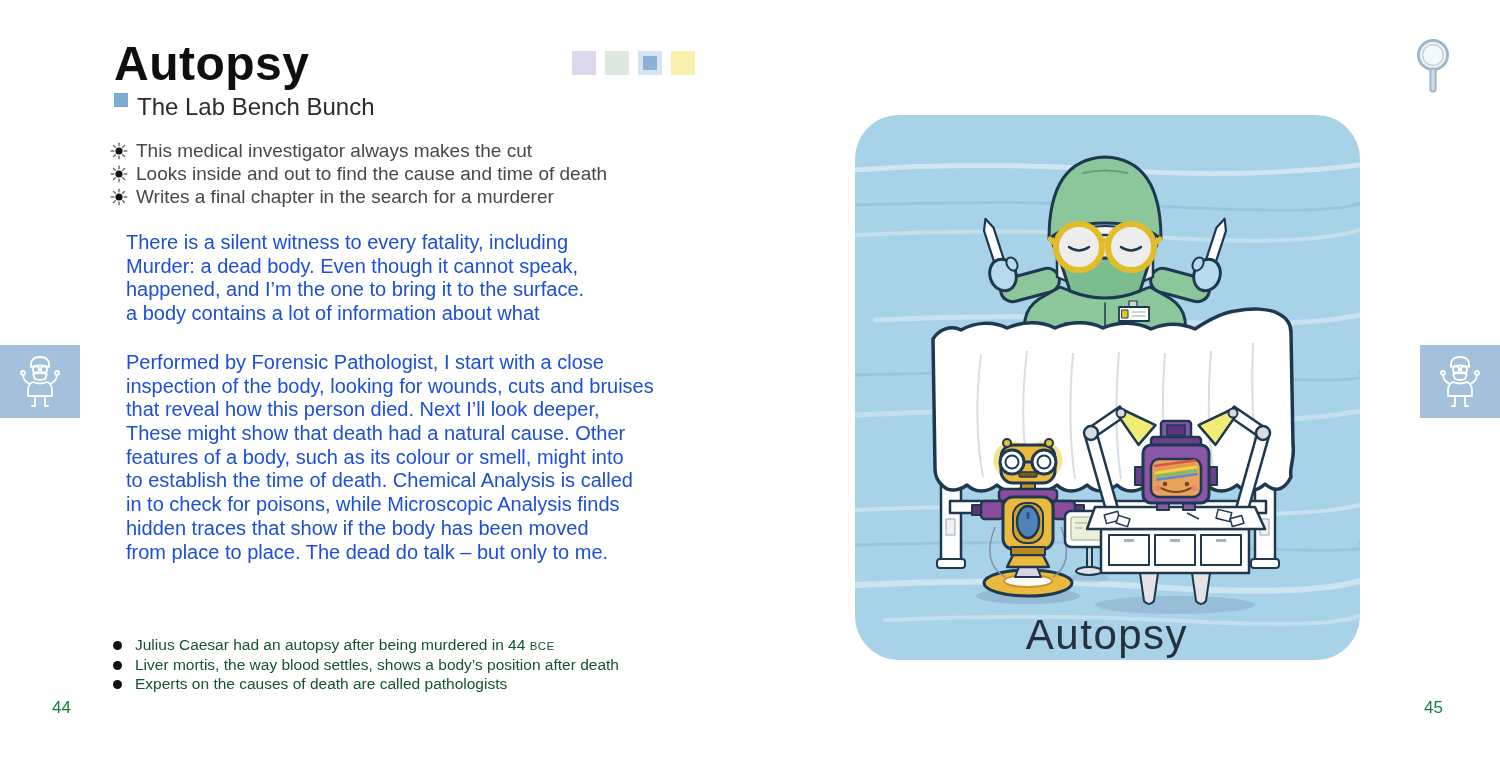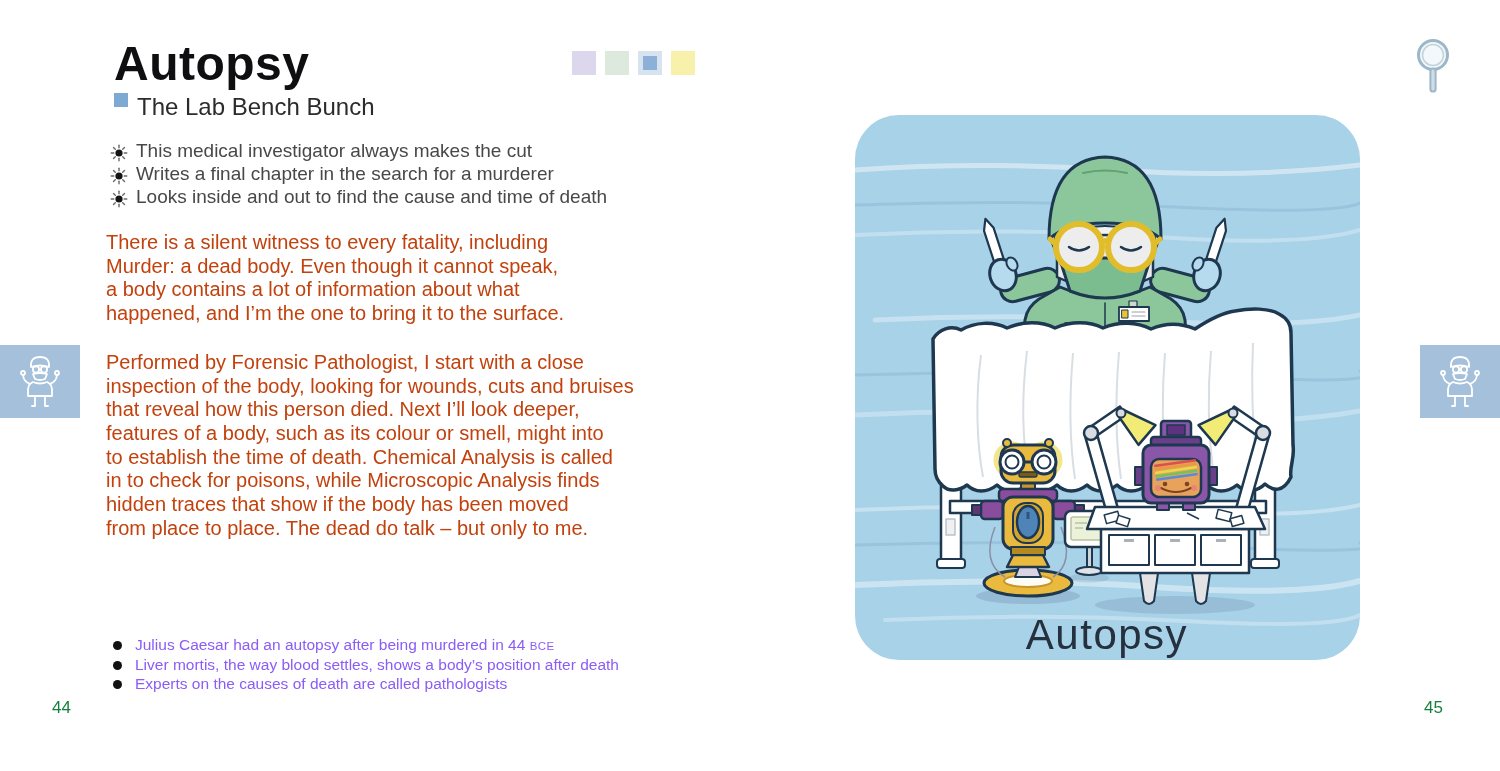--- a/index.html
+++ b/index.html
@@ -13,32 +13,32 @@
   
   .title{left:114px;top:36px;font-size:48px;font-weight:700;color:#0f0f11;letter-spacing:.5px}
   .subtitle{left:114px;top:93px;display:flex;align-items:flex-start;gap:9px;font-size:24px;color:#2b2b2d}
   .subtitle .sq{width:14px;height:14px;flex:none}
   .swatches{left:572px;top:51px;display:flex;gap:9px}
   .swatch{width:24px;height:24px;display:flex;align-items:center;justify-content:center}
   .swatch .inner{width:14px;height:14px}
 
   
   .highlights{left:110px;top:139px}
-  .hl-row{display:flex;align-items:flex-end;gap:8px;height:23px;font-size:19px;color:#48484a}
+  .hl-row{display:flex;align-items:center;gap:8px;height:23px;font-size:19px;color:#48484a}
   .hl-row svg{flex:none}
 
   
-  .para{left:106px;font-size:20px;color:#c2410c}
+  .para{left:126px;font-size:20px;color:#1d4ed8}
   .para div{height:23.7px;white-space:nowrap}
   .p1{top:231px}
   .p2{top:351px}
 
   
   .facts{left:113px;top:636px}
-  .fact-row{display:flex;align-items:baseline;gap:13px;height:19.5px;font-size:15.5px;color:#8b5cf6}
+  .fact-row{display:flex;align-items:baseline;gap:13px;height:19.5px;font-size:15.5px;color:#14532d}
   .fact-row .dot{width:9px;height:9px;border-radius:50%;background:#121212;flex:none;align-self:center}
   .it{}
   .caps{font-size:11.5px;letter-spacing:.5px}
 
   
   .pagenum{font-size:17px;color:#15803d}
   .pn-left{left:52px;top:698px}
   .pn-right{left:1424px;top:698px}
 
   
@@ -108,50 +108,51 @@
           <line x1="12.7" y1="12.7" x2="14.5" y2="14.5"></line>
         <line x1="9" y1="14.2" x2="9" y2="16.8"></line>
           <line x1="5.3" y1="12.7" x2="3.5" y2="14.5"></line>
         <line x1="3.8" y1="9" x2="1.2" y2="9"></line>
           <line x1="5.3" y1="5.3" x2="3.5" y2="3.5"></line>
         <line x1="9" y1="3.8" x2="9" y2="1.2"></line>
           <line x1="12.7" y1="5.3" x2="14.5" y2="3.5"></line>
       </g>
       <circle cx="9" cy="9" r="3.6" fill="#141414"></circle>
     </svg>
-    <span>Writes a final chapter in the search for a murderer</span>
+    <span>Looks inside and out to find the cause and time of death</span>
   </div>
   <div class="hl-row">
     <svg width="18" height="18" viewBox="0 0 18 18">
       <g stroke="#6a6a6c" stroke-width="1.4" stroke-linecap="round">
         <line x1="14.2" y1="9" x2="16.8" y2="9"></line>
           <line x1="12.7" y1="12.7" x2="14.5" y2="14.5"></line>
         <line x1="9" y1="14.2" x2="9" y2="16.8"></line>
           <line x1="5.3" y1="12.7" x2="3.5" y2="14.5"></line>
         <line x1="3.8" y1="9" x2="1.2" y2="9"></line>
           <line x1="5.3" y1="5.3" x2="3.5" y2="3.5"></line>
         <line x1="9" y1="3.8" x2="9" y2="1.2"></line>
           <line x1="12.7" y1="5.3" x2="14.5" y2="3.5"></line>
       </g>
       <circle cx="9" cy="9" r="3.6" fill="#141414"></circle>
     </svg>
-    <span>Looks inside and out to find the cause and time of death</span>
+    <span>Writes a final chapter in the search for a murderer</span>
   </div>
 </div>
 
 <div class="abs para p1">
   <div>There is a silent witness to every fatality, including</div>
   <div>Murder: a dead body. Even though it cannot speak,</div>
+  <div>happened, and I’m the one to bring it to the surface.</div>
   <div>a body contains a lot of information about what</div>
-  <div>happened, and I’m the one to bring it to the surface.</div>
 </div>
 <div class="abs para p2">
   <div>Performed by Forensic Pathologist, I start with a close</div>
   <div>inspection of the body, looking for wounds, cuts and bruises</div>
   <div>that reveal how this person died. Next I’ll look deeper,</div>
+  <div>These might show that death had a natural cause. Other</div>
   <div>features of a body, such as its colour or smell, might into</div>
   <div>to establish the time of death. Chemical Analysis is called</div>
   <div>in to check for poisons, while Microscopic Analysis finds</div>
   <div>hidden traces that show if the body has been moved</div>
   <div>from place to place. The dead do talk – but only to me.</div>
 </div>
 
 <div class="abs facts">
   <div class="fact-row">
     <span class="dot"></span>

